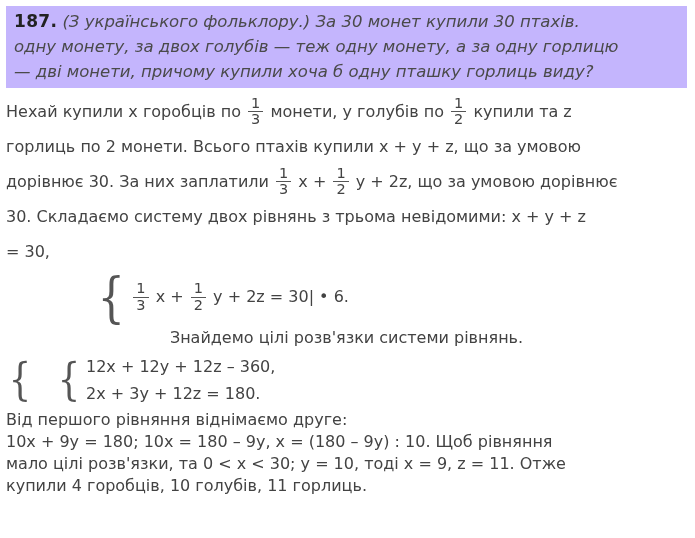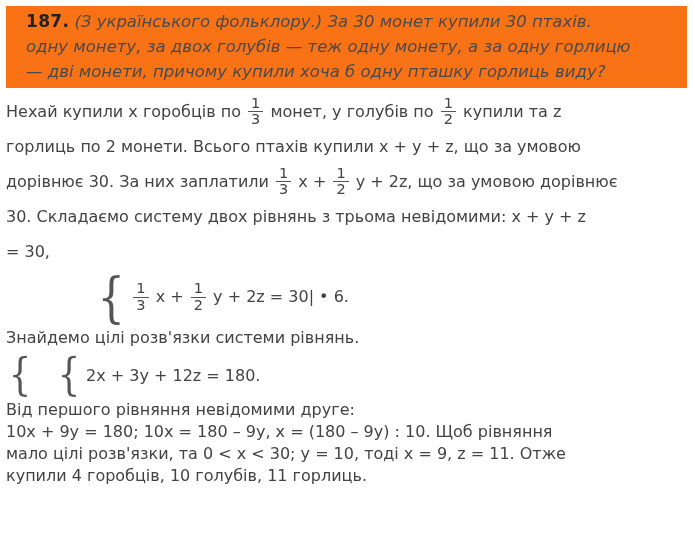--- a/index.html
+++ b/index.html
@@ -17,26 +17,26 @@
   .page {
     position: relative;
     width: 695px;
     height: 538px;
     box-sizing: border-box;
     padding: 6px 8px 0 6px;
   }
 
   
   .statement {
-    background: #f97316;
+    background: #c4b5fd;
     font-style: italic;
     font-size: 16.5px;
     line-height: 25px;
     color: #4a4a4a;
-    padding: 3px 2px 4px 20px;
+    padding: 3px 2px 4px 8px;
     margin: 0 0 6px 0;
   }
   .statement .num {
     font-style: normal;
     font-weight: bold;
     color: #222;
     font-size: 17px;
     letter-spacing: 0.3px;
   }
   .statement .rest {
@@ -131,21 +131,21 @@
   </div>
 
   <div class="solution">
 
     <p class="para">
       <span>Нехай купили х горобців по</span>
       <span class="frac">
         <span class="n">1</span>
         <span class="d">3</span>
       </span>
-      <span>монет, у голубів по</span>
+      <span>монети, у голубів по</span>
       <span class="frac">
         <span class="n">1</span>
         <span class="d">2</span>
       </span>
       <span>купили та z</span>
     </p>
 
     <p class="para">горлиць по 2 монети. Всього птахів купили х + у + z, що за умовою</p>
 
     <p class="para">
@@ -178,33 +178,34 @@
             <span class="frac">
               <span class="n">1</span>
               <span class="d">2</span>
             </span>
             <span>у + 2z = 30| • 6.</span>
           </span>
         </span>
       </span>
     </div>
 
-    <p class="para tight" style="margin-top:2px;">Знайдемо цілі розв'язки системи рівнянь.</p>
+    <p class="para tight" style="margin-top:2px;text-align:center;">Знайдемо цілі розв'язки системи рівнянь.</p>
 
     <div class="sys-pair">
       <span class="sys">
         <span class="brace">{</span>
       </span>
       <span class="sys">
         <span class="brace">{</span>
         <span class="rows">
+          <span class="row">12х + 12у + 12z – 360,</span>
           <span class="row">2х + 3у + 12z = 180.</span>
         </span>
       </span>
     </div>
 
-    <p class="para tight">Від першого рівняння невідомими друге:</p>
+    <p class="para tight">Від першого рівняння віднімаємо друге:</p>
     <p class="para tight">10х + 9у = 180; 10х = 180 – 9у, х = (180 – 9у) : 10. Щоб рівняння</p>
     <p class="para tight">мало цілі розв'язки, та 0 &lt; х &lt; 30; у = 10, тоді х = 9, z = 11. Отже</p>
     <p class="para tight">купили 4 горобців, 10 голубів, 11 горлиць.</p>
 
   </div>
 </div>
 
 </body></html>

